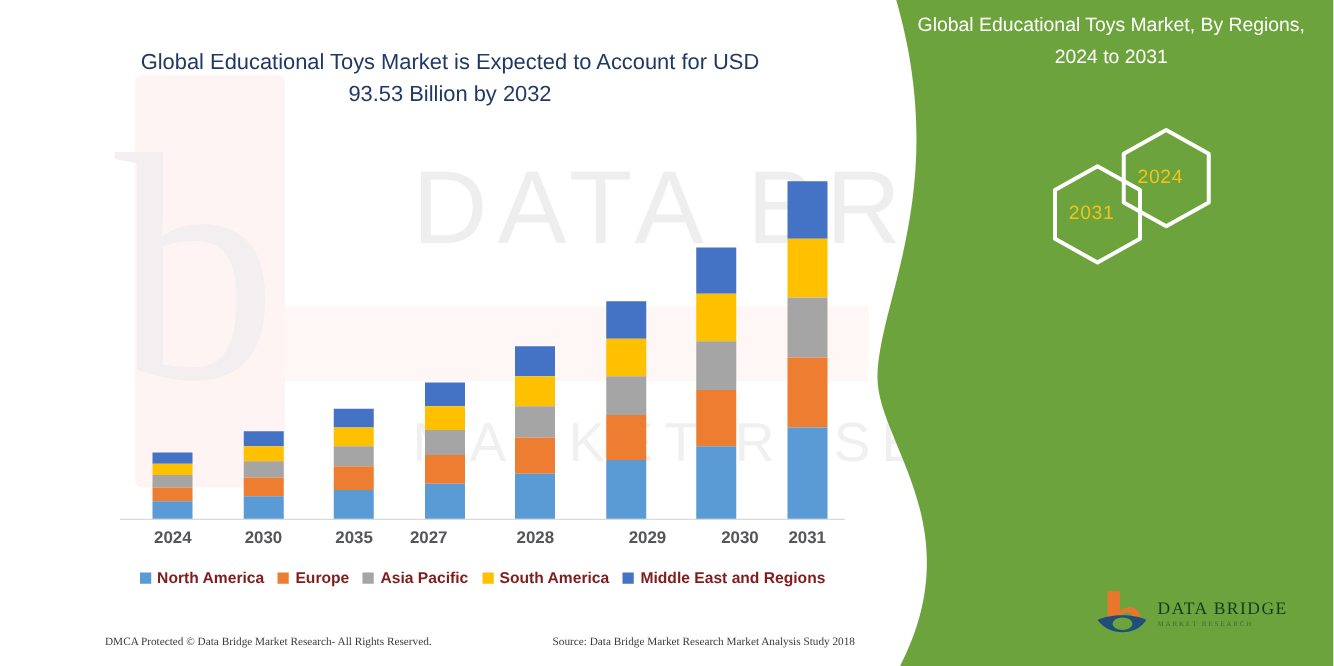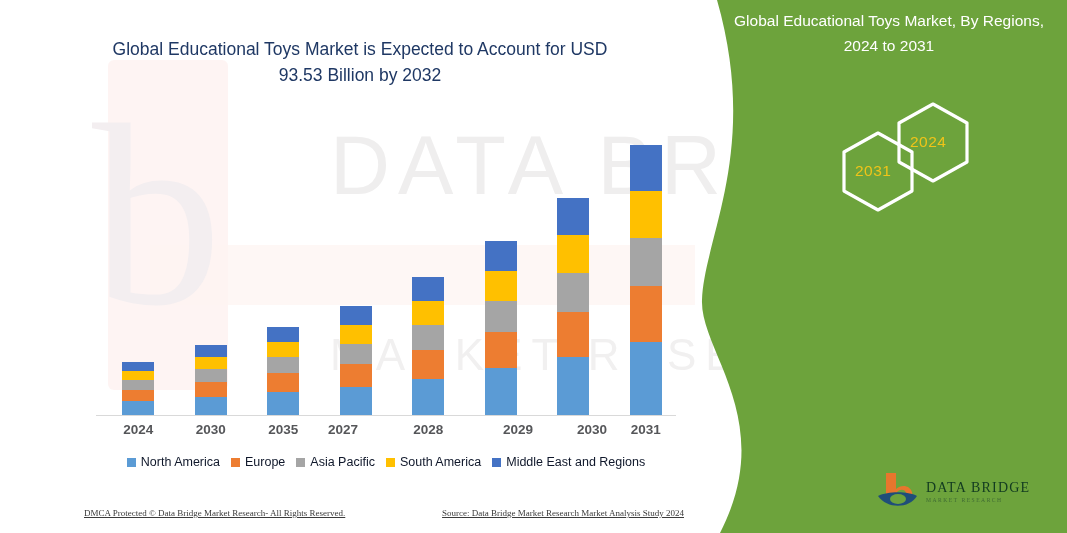--- a/index.html
+++ b/index.html
@@ -124,37 +124,36 @@
     display: flex;
     justify-content: center;
     align-items: center;
     gap: 11px;
     z-index: 3;
   }
   .legend-item { display: flex; align-items: center; gap: 5px; }
   .legend-swatch { width: 9px; height: 9px; display: block; }
   .legend-label {
     font-size: 12.5px;
-    font-weight: normal;
-    color: #0f172a;
+    font-weight: bold;
+    color: #7f1d1d;
     white-space: nowrap;
   }
 
   
   .footer {
     position: absolute;
     left: 84px; top: 508px;
     width: 600px;
     display: flex;
     justify-content: space-between;
     font-family: "Liberation Serif", serif;
     font-size: 9px;
     color: #3b3b3b;
     z-index: 3;
-    text-decoration: underline;
   }
 
   
   .green-panel {
     position: absolute;
     left: 0; top: 0;
     width: 1067px; height: 533px;
     z-index: 4;
     pointer-events: none;
   }
@@ -331,21 +330,21 @@
         <span class="legend-label">South America</span>
       </div>
       <div class="legend-item">
         <span class="legend-swatch" style="background: rgb(68, 114, 196);"></span>
         <span class="legend-label">Middle East and Regions</span>
       </div>
     </div>
 
   <div class="footer">
     <span>DMCA Protected © Data Bridge Market Research-  All Rights Reserved.</span>
-    <span>Source: Data Bridge Market Research  Market Analysis Study 2024</span>
+    <span>Source: Data Bridge Market Research  Market Analysis Study 2018</span>
   </div>
 
   <div class="green-panel">
     <svg width="1067" height="533" viewBox="0 0 1067 533">
       <path d="M 717 0 L 1067 0 L 1067 533 L 720 533 C 778 420 700 352 702 300 C 704 238 760 150 717 0 Z" fill="#6DA33C"></path>
     </svg>
   </div>
 
 
   <div class="panel-title">Global Educational Toys Market, By Regions, 2024 to 2031</div>

